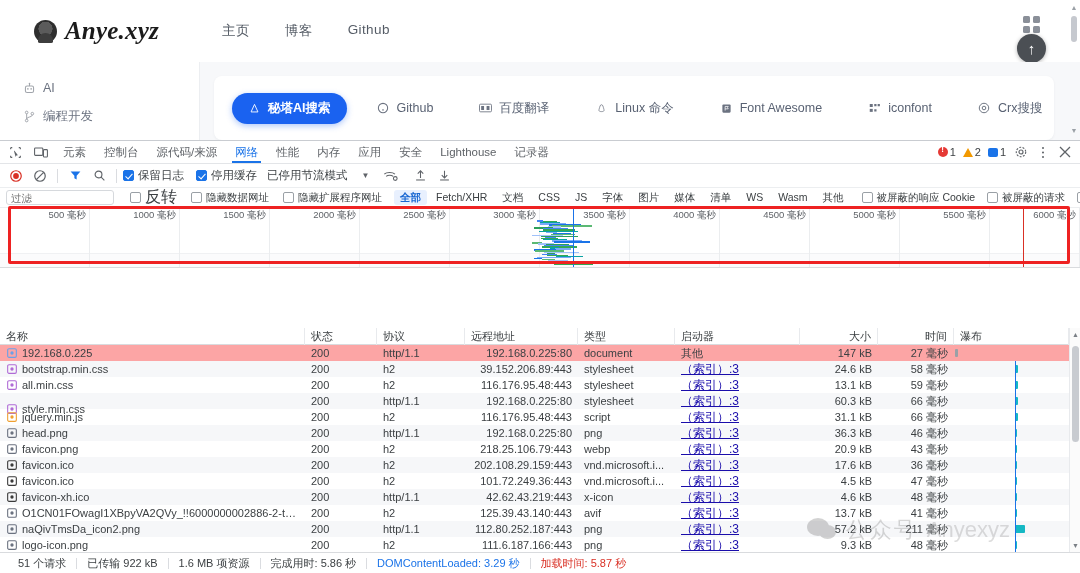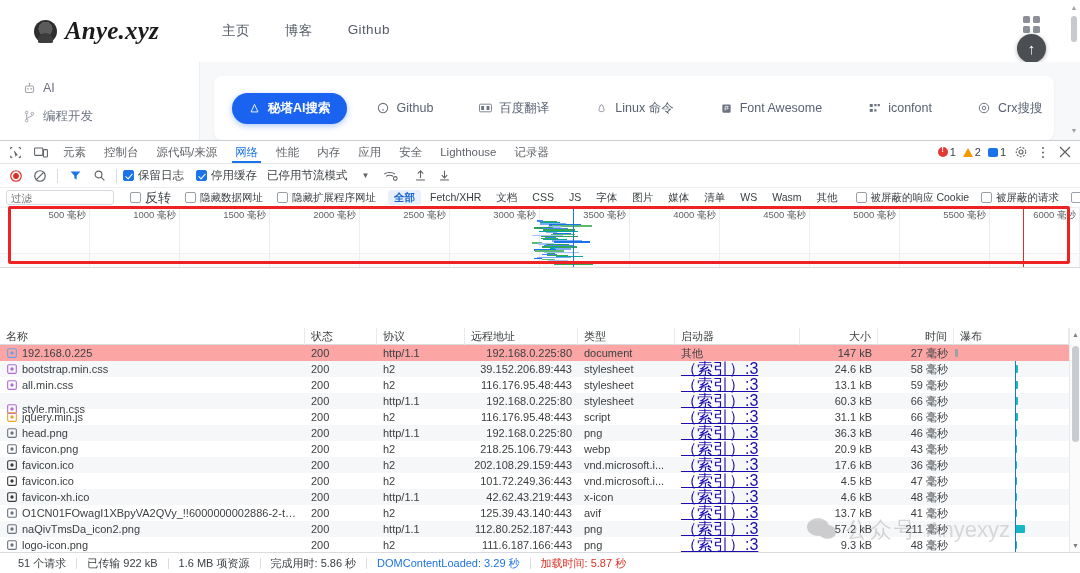--- a/index.html
+++ b/index.html
@@ -117,21 +117,21 @@
            background:#fff; font-size:11px; color:#3c4043; position:relative; }
   .th { padding:0 6px; display:flex; align-items:center; height:17px; border-right:1px solid #e8eaed; white-space:nowrap; cursor:pointer; }
   .rows { position:absolute; left:0; right:0; top:17px; bottom:0; overflow:hidden; }
   .row { display:flex; height:16px; align-items:center; font-size:11px; color:#3c4043; white-space:nowrap; }
   .row:nth-child(even) { background:#f6f7f9; }
   .row.sel { background:#fca5a5; }
   .cell { padding:0 6px; overflow:hidden; text-overflow:ellipsis; height:16px; line-height:16px; }
   .c-name { display:flex; align-items:center; gap:5px; }
   .c-name .fico { width:11px; height:11px; flex:none; display:flex; align-items:center; justify-content:center; font-size:9px; }
   .c-num { text-align:right; }
-  .init-link { color:#1a0dab; text-decoration:underline; cursor:pointer; font-size:16px; }
+  .init-link { color:#1a0dab; text-decoration:underline; cursor:pointer; font-size:12px; }
   .wf { position:relative; height:16px; }
   .wf-band { position:absolute; top:4px; height:8px; border-radius:1px; }
   .wf-dcl { position:absolute; top:0; bottom:0; width:1px; background:#1a73e8; }
 
   .vscroll { position:absolute; right:0; top:187px; bottom:21px; width:11px; background:#fbfbfb; border-left:1px solid #e8eaed; }
   .vscroll .vbar { position:absolute; left:2px; top:18px; width:7px; height:96px; background:#c8cbd0; border-radius:4px; }
   .vscroll .vup, .vscroll .vdn { position:absolute; left:0; width:11px; height:11px; text-align:center;
       font-size:7px; color:#7a7f85; line-height:11px; }
   .vscroll .vup { top:1px; } .vscroll .vdn { bottom:1px; }
 
@@ -393,21 +393,21 @@
       <svg width="13" height="13" viewBox="0 0 16 16">
           <path d="M8 2.2V11M4.6 7.6L8 11l3.4-3.4" fill="none" stroke="#5f6368" stroke-width="1.3"></path>
           <path d="M2.6 13.5h10.8" stroke="#5f6368" stroke-width="1.3"></path>
         </svg>
     </div>
   </div>
 
   <div class="dt-filter">
     <input class="filter-input" placeholder="过滤" style="">
     <span class="fsep"></span>
-    <label class="cbx" style="font-size:13px">
+    <label class="cbx" style="font-size:16px">
       <span class="box"></span>
       <span>反转</span>
     </label>
     <label class="cbx" style="font-size:10.5px;margin-left:14px">
       <span class="box"></span>
       <span>隐藏数据网址</span>
     </label>
     <label class="cbx" style="font-size:10.5px;margin-left:14px">
       <span class="box"></span>
       <span>隐藏扩展程序网址</span>

